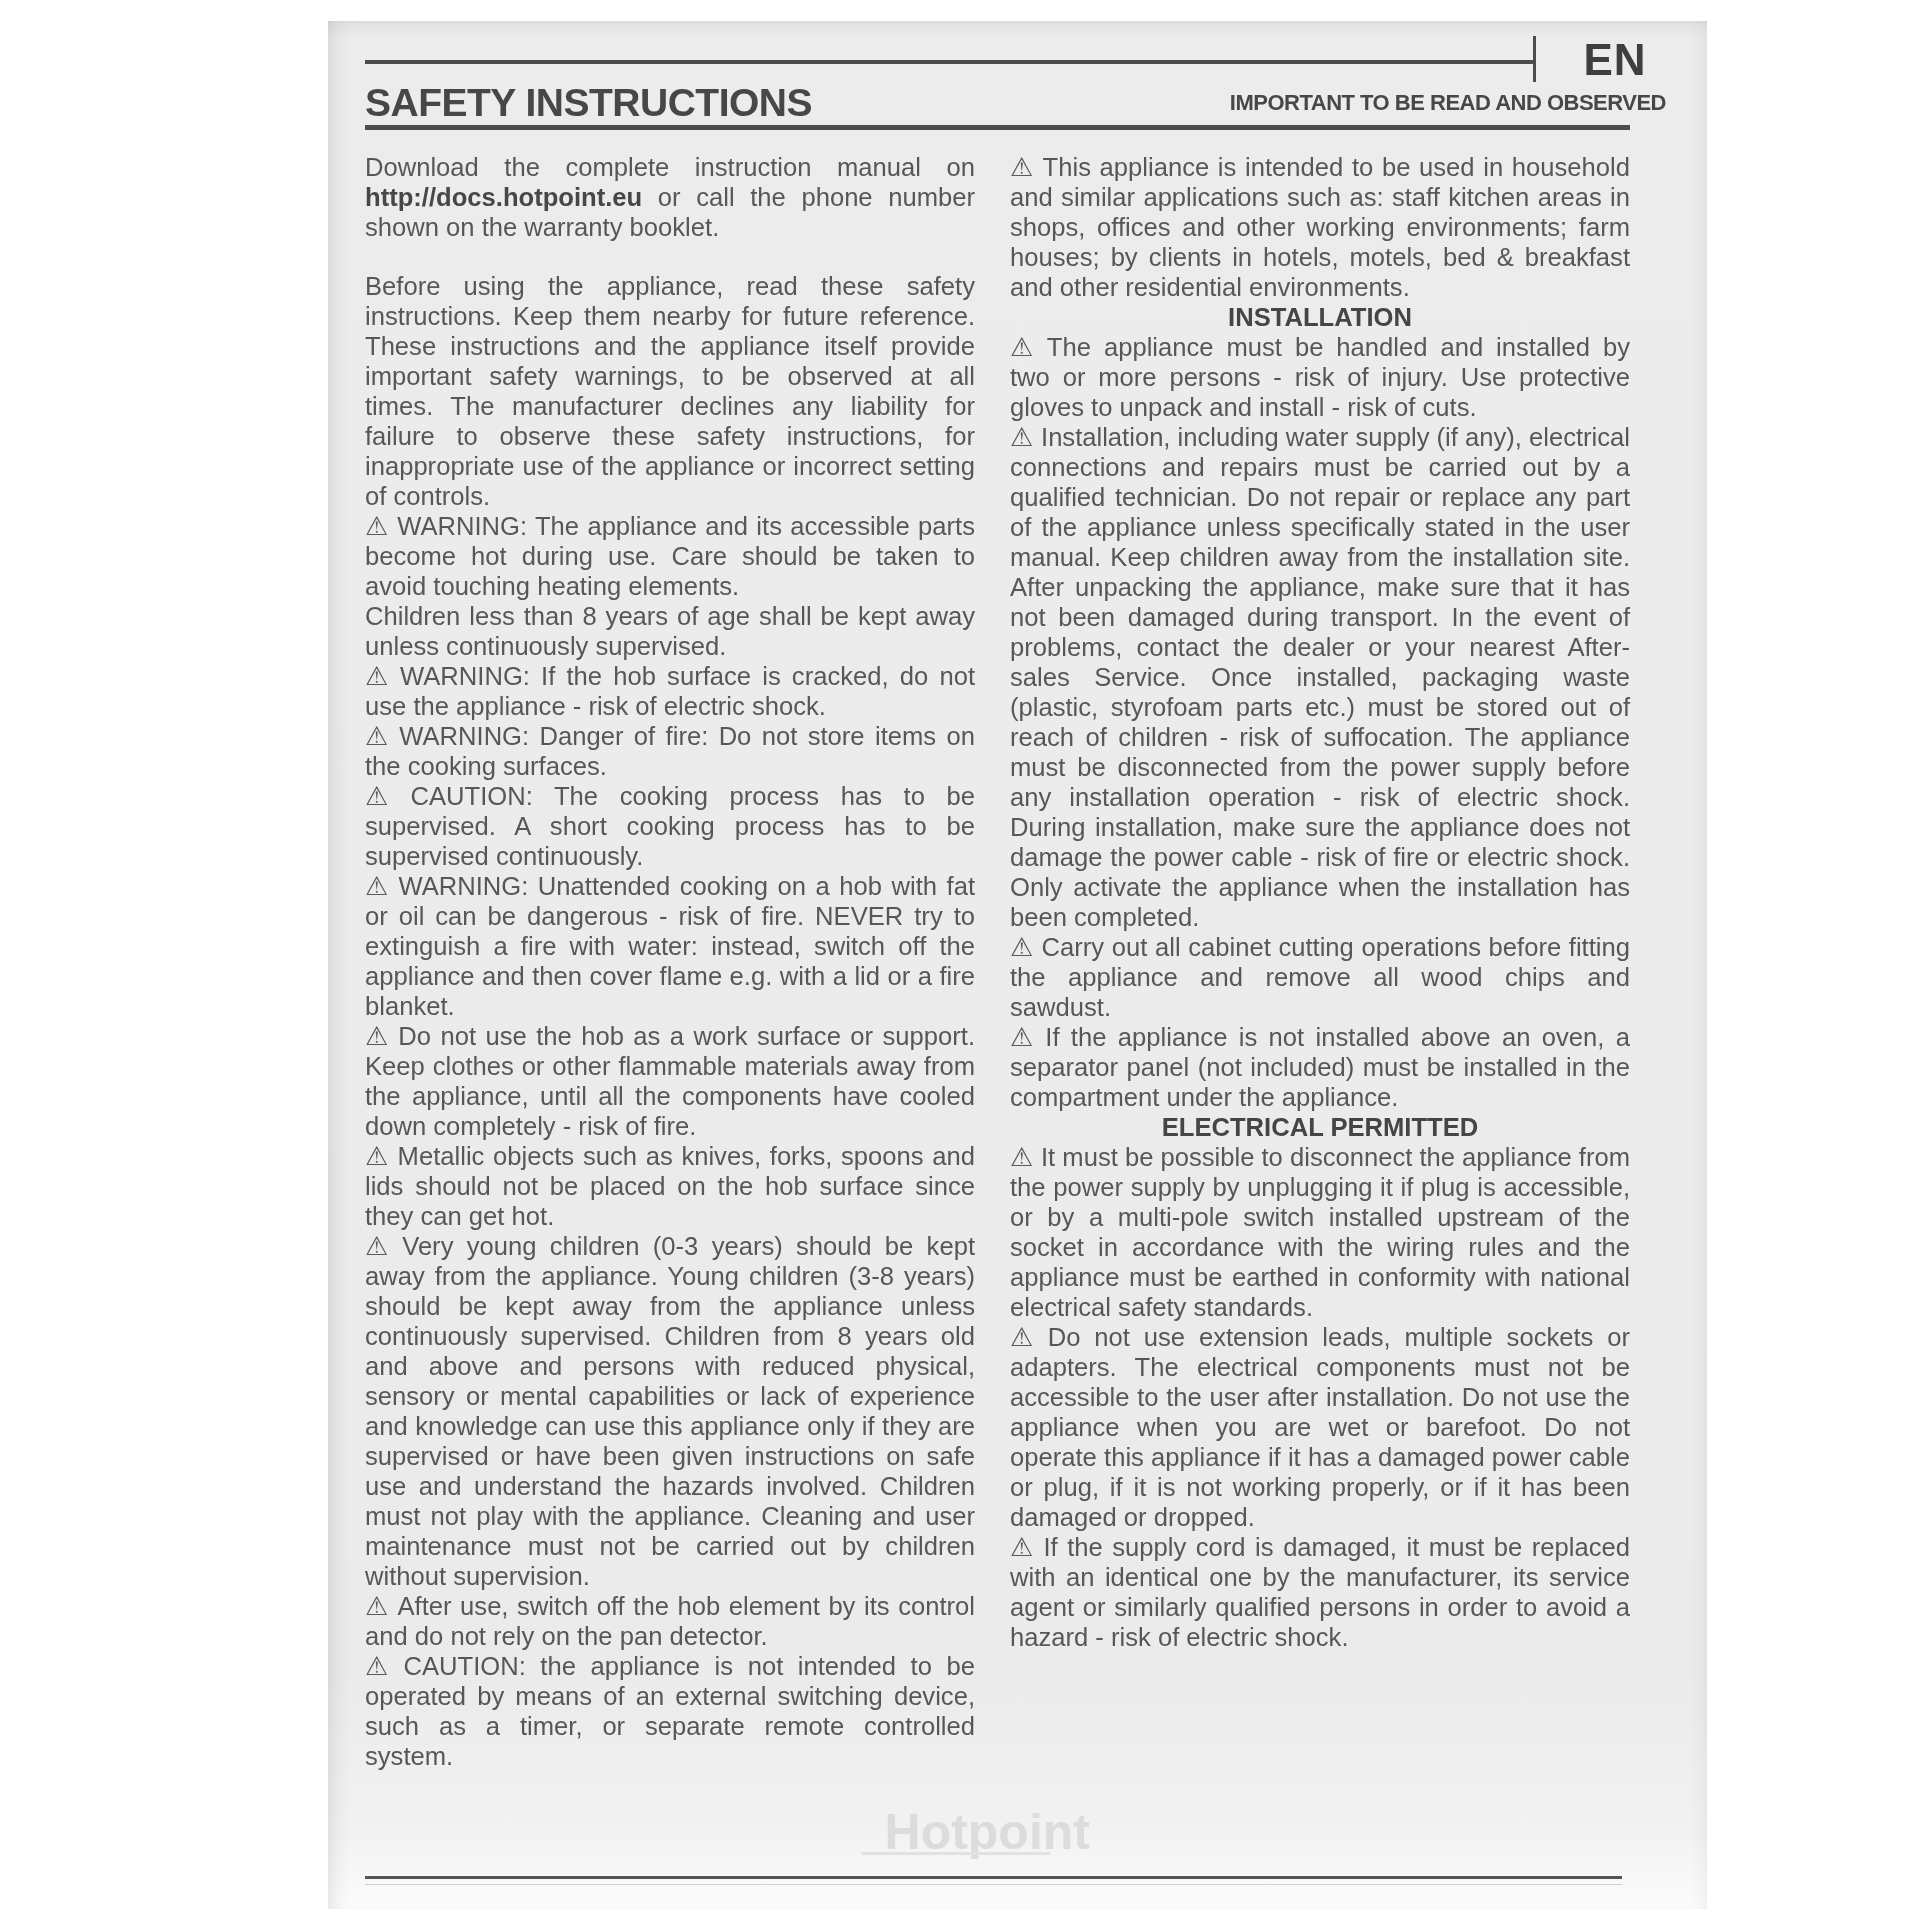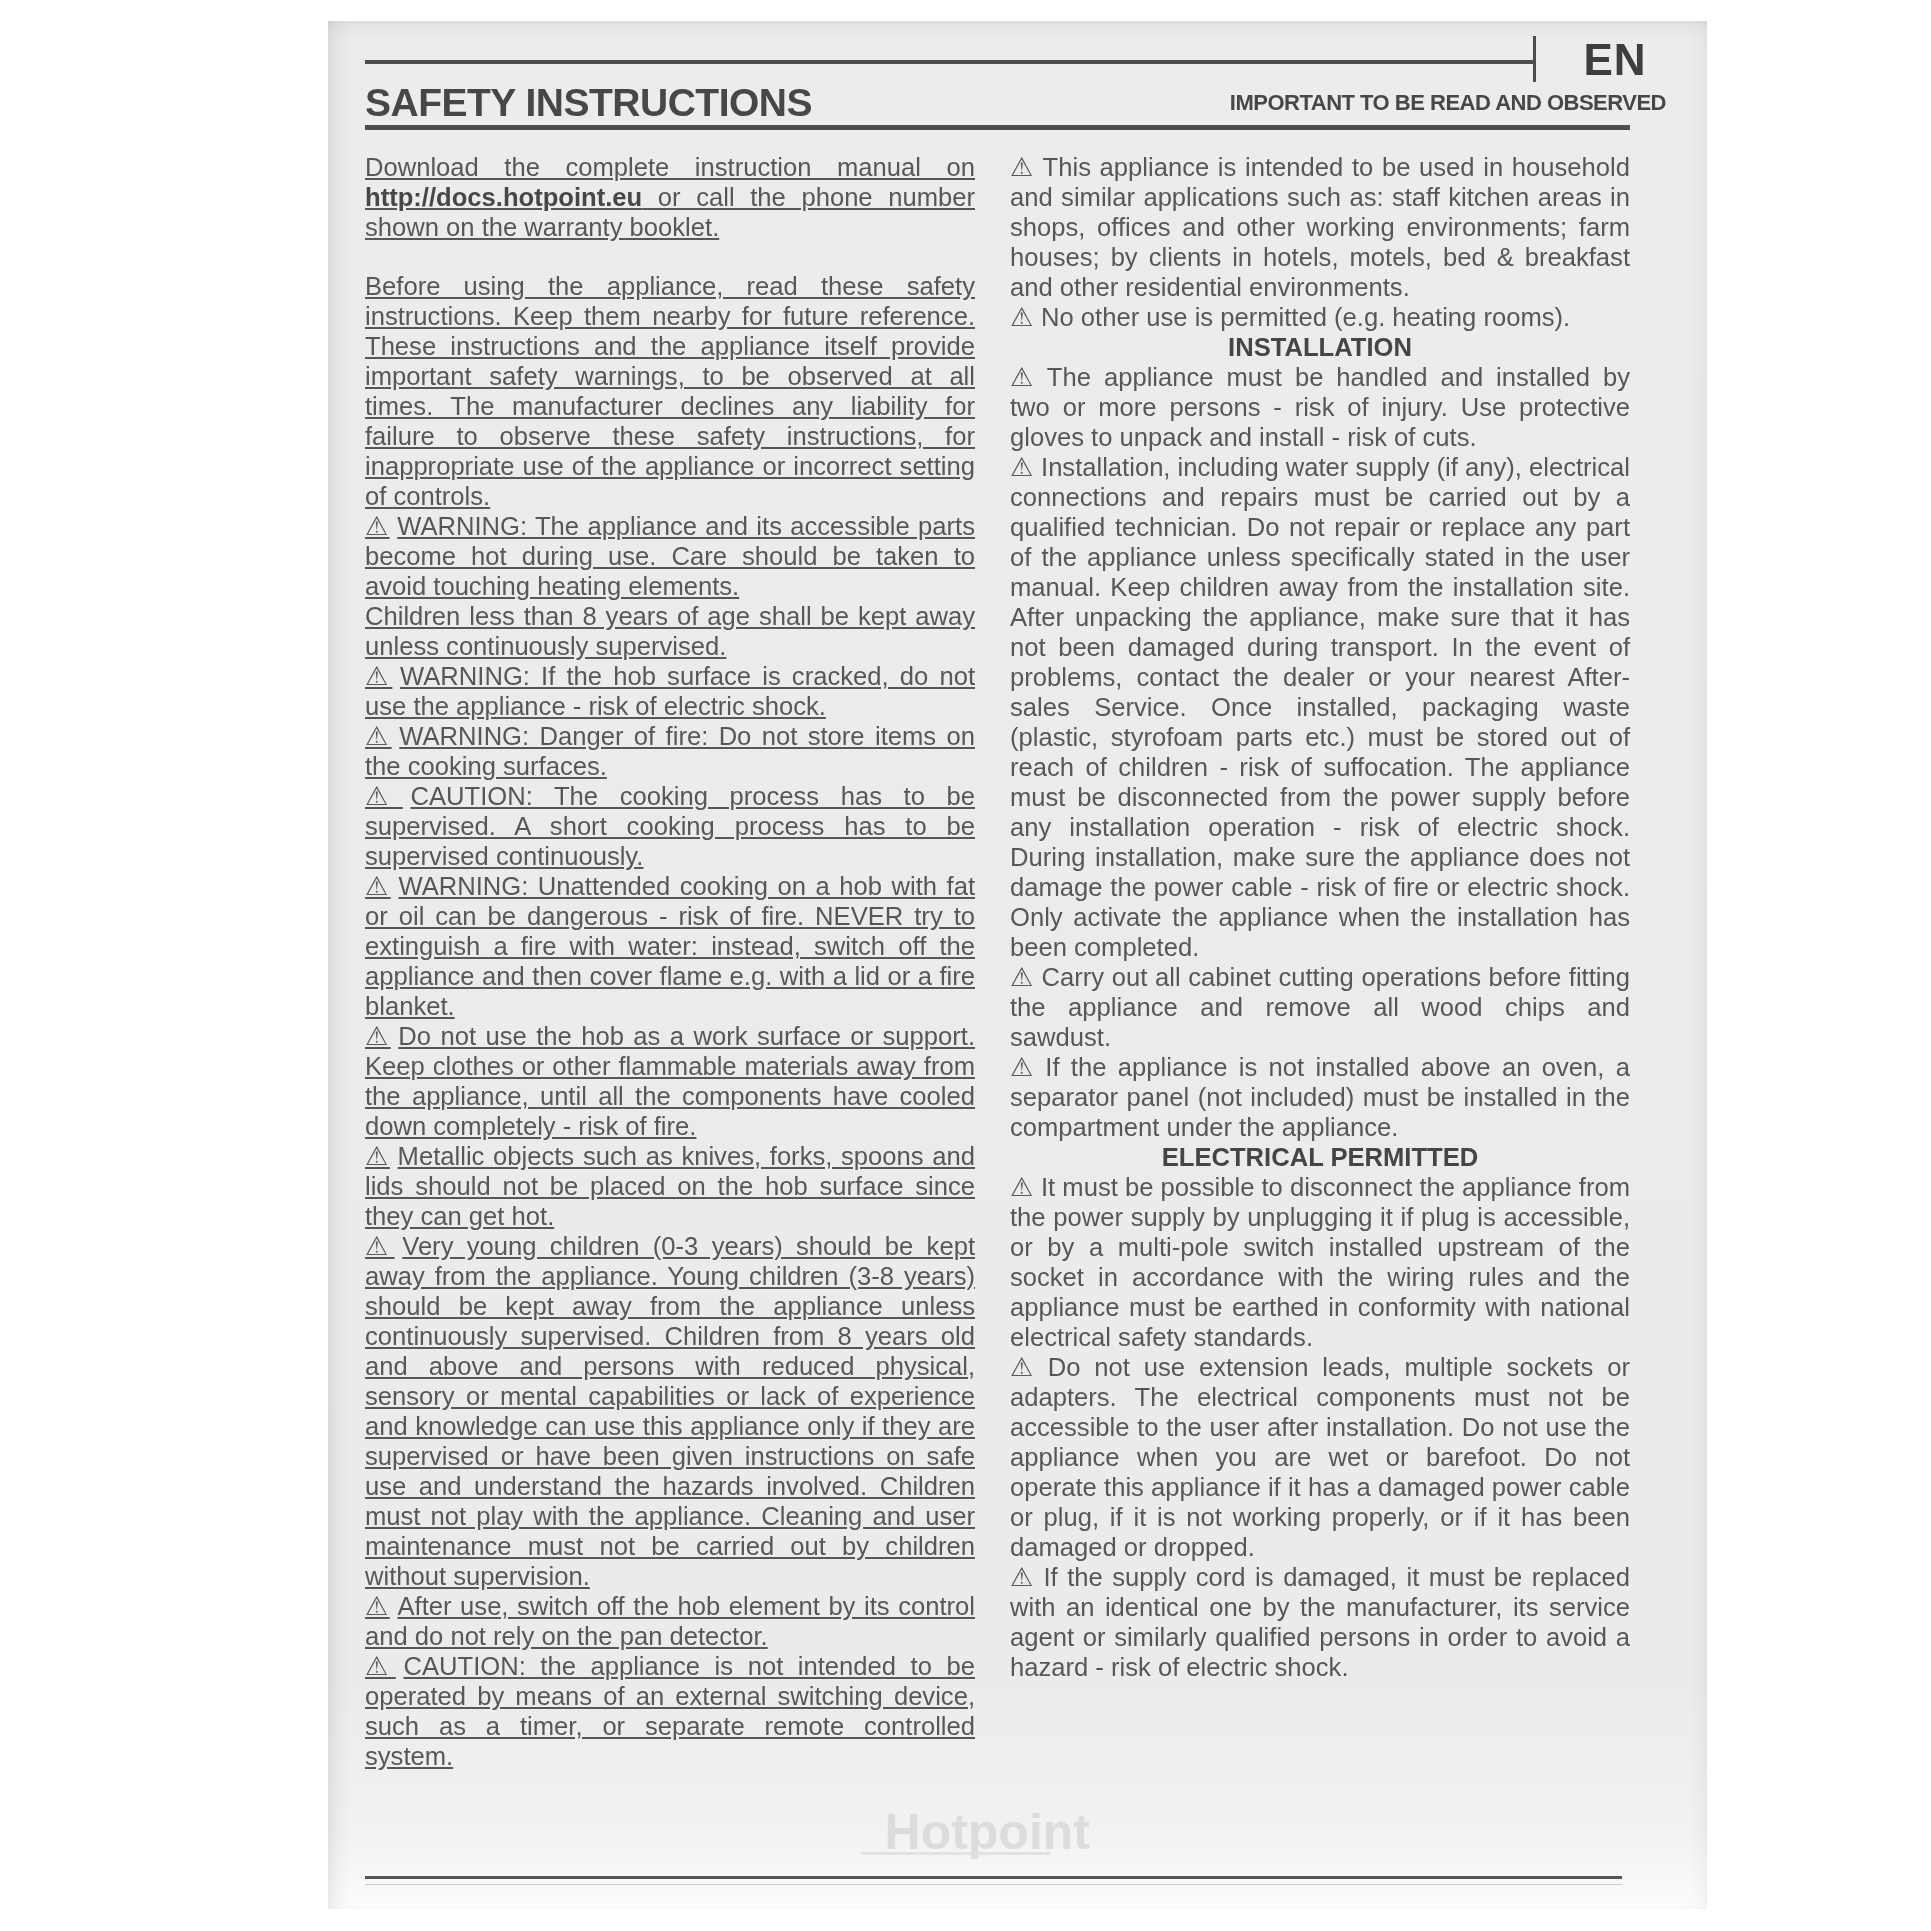--- a/index.html
+++ b/index.html
@@ -46,21 +46,21 @@
     letter-spacing:-0.5px;white-space:nowrap;
   }
   .head-rule{
     position:absolute;left:37px;top:104px;
     width:1265px;height:4.8px;background:#4c4c4c;
   }
   .col{
     position:absolute;top:131px;
     font-size:25.6px;line-height:30px;color:#575757;
   }
-  .col-left{left:37px;width:610px;text-decoration:underline;}
+  .col-left{left:37px;width:610px;}
   .col-right{left:682px;width:620px;}
   .col p{margin:0;padding:0;}
   .body{text-align:justify;}
   .sect{font-weight:bold;color:#454545;text-align:center;}
   .gap{height:29px;}
   .tri{
     font-family:"DejaVu Sans",sans-serif;
     font-size:26px;margin-right:7.7px;color:#5a5a5a;
   }
   .bold-url{font-weight:bold;color:#474747;}
@@ -105,21 +105,20 @@
       <p class="body"><span class="tri">⚠</span>CAUTION: The cooking process has to be supervised. A short cooking process has to be supervised continuously.</p>
       <p class="body"><span class="tri">⚠</span>WARNING: Unattended cooking on a hob with fat or oil can be dangerous - risk of fire. NEVER try to extinguish a fire with water: instead, switch off the appliance and then cover flame e.g. with a lid or a fire blanket.</p>
       <p class="body"><span class="tri">⚠</span>Do not use the hob as a work surface or support. Keep clothes or other flammable materials away from the appliance, until all the components have cooled down completely - risk of fire.</p>
       <p class="body"><span class="tri">⚠</span>Metallic objects such as knives, forks, spoons and lids should not be placed on the hob surface since they can get hot.</p>
       <p class="body"><span class="tri">⚠</span>Very young children (0-3 years) should be kept away from the appliance. Young children (3-8 years) should be kept away from the appliance unless continuously supervised. Children from 8 years old and above and persons with reduced physical, sensory or mental capabilities or lack of experience and knowledge can use this appliance only if they are supervised or have been given instructions on safe use and understand the hazards involved. Children must not play with the appliance. Cleaning and user maintenance must not be carried out by children without supervision.</p>
       <p class="body"><span class="tri">⚠</span>After use, switch off the hob element by its control and do not rely on the pan detector.</p>
       <p class="body"><span class="tri">⚠</span>CAUTION: the appliance is not intended to be operated by means of an external switching device, such as a timer, or separate remote controlled system.</p>
     </div>
   <div class="col col-right" id="col-right">
       <p class="body"><span class="tri">⚠</span>This appliance is intended to be used in household and similar applications such as: staff kitchen areas in shops, offices and other working environments; farm houses; by clients in hotels, motels, bed &amp; breakfast and other residential environments.</p>
-      <p class="body"><span class="tri">⚠</span>No other use is permitted (e.g. heating rooms).</p>
       <p class="sect">INSTALLATION</p>
       <p class="body"><span class="tri">⚠</span>The appliance must be handled and installed by two or more persons - risk of injury. Use protective gloves to unpack and install - risk of cuts.</p>
       <p class="body"><span class="tri">⚠</span>Installation, including water supply (if any), electrical connections and repairs must be carried out by a qualified technician. Do not repair or replace any part of the appliance unless specifically stated in the user manual. Keep children away from the installation site. After unpacking the appliance, make sure that it has not been damaged during transport. In the event of problems, contact the dealer or your nearest After-sales Service. Once installed, packaging waste (plastic, styrofoam parts etc.) must be stored out of reach of children - risk of suffocation. The appliance must be disconnected from the power supply before any installation operation - risk of electric shock. During installation, make sure the appliance does not damage the power cable - risk of fire or electric shock. Only activate the appliance when the installation has been completed.</p>
       <p class="body"><span class="tri">⚠</span>Carry out all cabinet cutting operations before fitting the appliance and remove all wood chips and sawdust.</p>
       <p class="body"><span class="tri">⚠</span>If the appliance is not installed above an oven, a separator panel (not included) must be installed in the compartment under the appliance.</p>
       <p class="sect">ELECTRICAL PERMITTED</p>
       <p class="body"><span class="tri">⚠</span>It must be possible to disconnect the appliance from the power supply by unplugging it if plug is accessible, or by a multi-pole switch installed upstream of the socket in accordance with the wiring rules and the appliance must be earthed in conformity with national electrical safety standards.</p>
       <p class="body"><span class="tri">⚠</span>Do not use extension leads, multiple sockets or adapters. The electrical components must not be accessible to the user after installation. Do not use the appliance when you are wet or barefoot. Do not operate this appliance if it has a damaged power cable or plug, if it is not working properly, or if it has been damaged or dropped.</p>
       <p class="body"><span class="tri">⚠</span>If the supply cord is damaged, it must be replaced with an identical one by the manufacturer, its service agent or similarly qualified persons in order to avoid a hazard - risk of electric shock.</p>
     </div>

